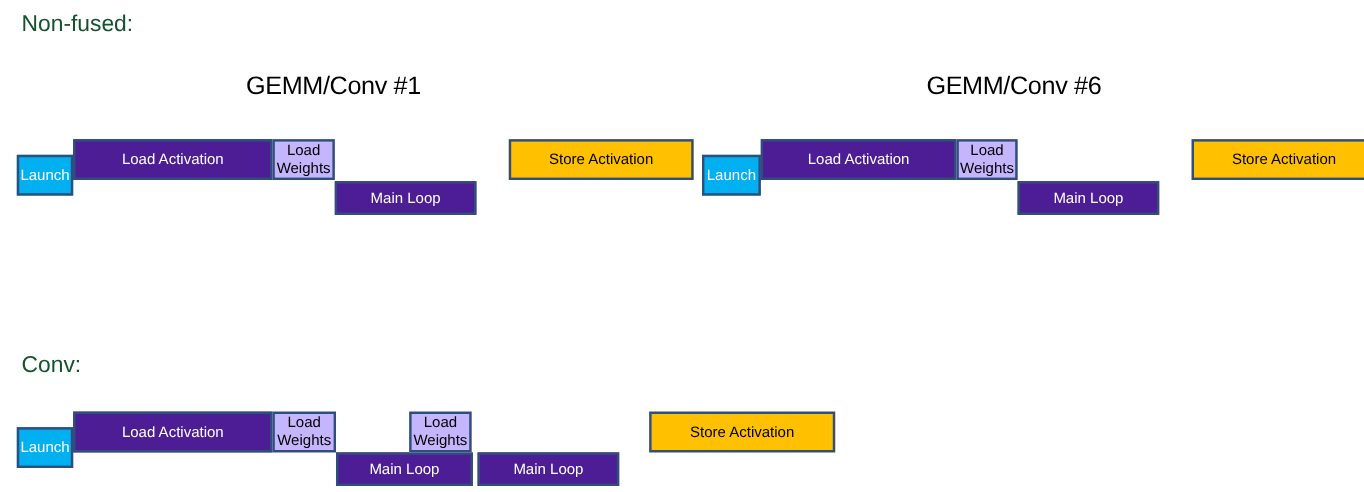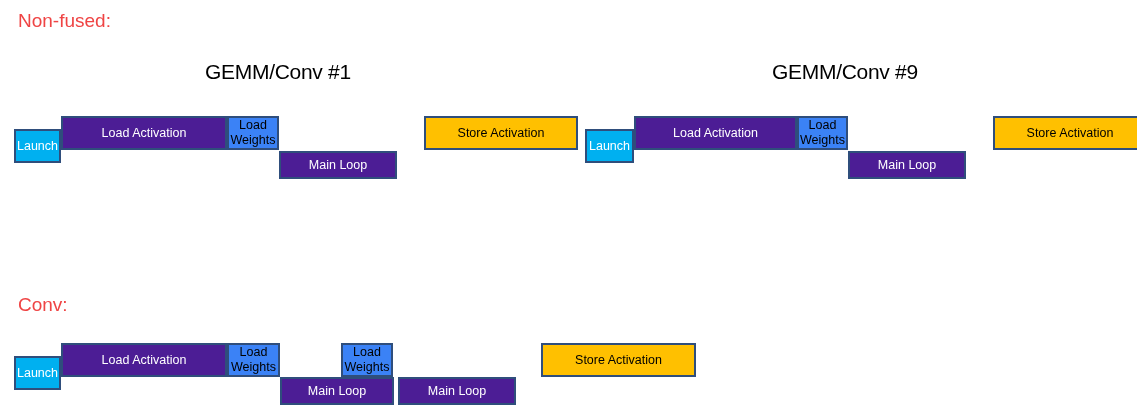--- a/index.html
+++ b/index.html
@@ -11,21 +11,21 @@
   .canvas {
     position: relative;
     width: 1137px;
     height: 410px;
     background: #ffffff;
     overflow: hidden;
   }
   .section-label {
     position: absolute;
     font-size: 19px;
-    color: #ef4444;
+    color: #14532d;
     white-space: nowrap;
     text-align: right;
   }
   .kernel-title {
     position: absolute;
     font-size: 21px;
     color: #000000;
     white-space: nowrap;
     letter-spacing: -0.3px;
   }
@@ -36,33 +36,33 @@
     display: flex;
     align-items: center;
     justify-content: center;
     text-align: center;
     font-size: 12.5px;
     line-height: 15px;
     overflow: hidden;
   }
   .c-launch { background: #00B0F0; color: #ffffff; margin-top: 13px; }
   .c-purple { background: #4c1d95; color: #ffffff; }
-  .c-yellow { background: #3b82f6; color: #000000; }
+  .c-yellow { background: #c4b5fd; color: #000000; }
   .c-orange { background: #FFC000; color: #000000; margin-left: 28px; }
 </style>
 </head>
 <body>
 
 <div class="canvas">
 
   <div class="section-label" style="left:18px; top:10px;">Non-fused:</div>
 
   <div class="kernel-title" style="left:205px; top:60px;">GEMM/Conv #1</div>
 
-  <div class="kernel-title" style="left:772px; top:60px;">GEMM/Conv #9</div>
+  <div class="kernel-title" style="left:772px; top:60px;">GEMM/Conv #6</div>
 
   <div>
     <div class="box c-launch" style="left:14px; top:116px; width:47px; height:34px;">Launch</div>
     <div class="box c-purple" style="left:61px; top:116px; width:166px; height:34px;">Load Activation</div>
     <div class="box c-yellow" style="left:227px; top:116px; width:52px; height:34px;">Load Weights</div>
     <div class="box c-purple" style="left:279px; top:151px; width:118px; height:28px;">Main Loop</div>
     <div class="box c-orange" style="left:396px; top:116px; width:154px; height:34px;">Store Activation</div>
   </div>
 
   <div>

